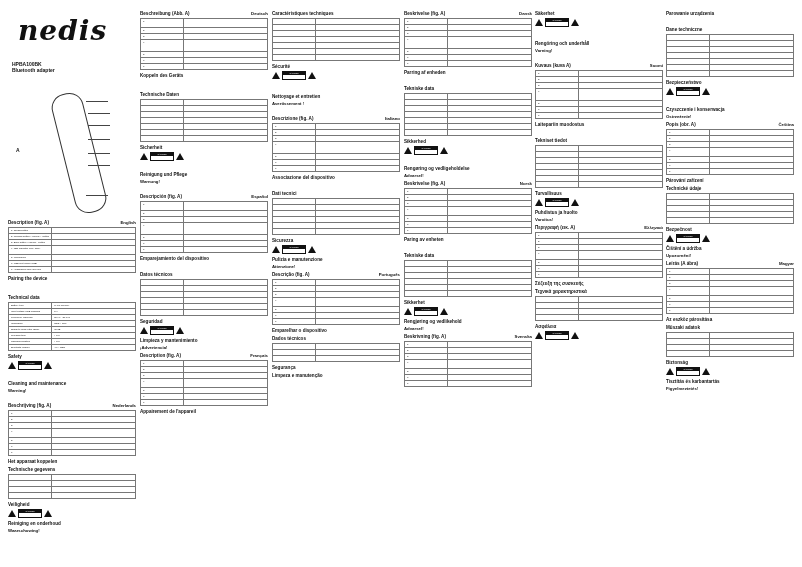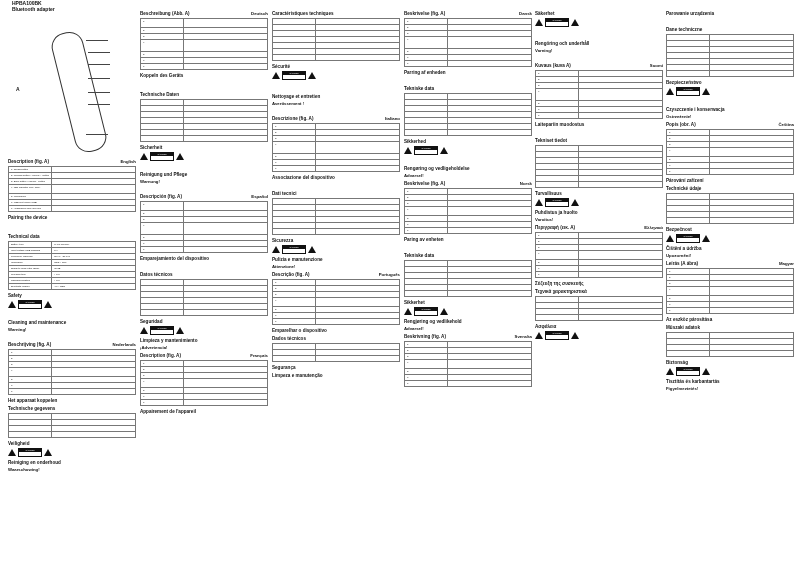--- a/index.html
+++ b/index.html
@@ -31,20 +31,21 @@
   .tri { width:0; height:0; border-left:4px solid transparent; border-right:4px solid transparent; border-bottom:7px solid #111; }
   .cbox { width:22px; height:7px; border:0.6px solid #111; font-size:2px; text-align:center; line-height:3.3px; background:#fff; }
   .cbox .bar { background:#111; color:#fff; height:3.3px; }
 </style>
 </head>
 <body>
 
 <div class="page">
 
   <div class="col c0">
+    <div class="logo">nedis</div>
     <div class="model">HPBA100BK</div>
     <div class="product">Bluetooth adapter</div>
     <div class="figure">
       <span class="fig-a">A</span>
       <div class="device"></div>
       <div class="lead" style="left:78px;top:24px"></div>
       <div class="lead" style="left:80px;top:36px"></div>
       <div class="lead" style="left:80px;top:48px"></div>
       <div class="lead" style="left:80px;top:62px"></div>
       <div class="lead" style="left:80px;top:76px"></div>

